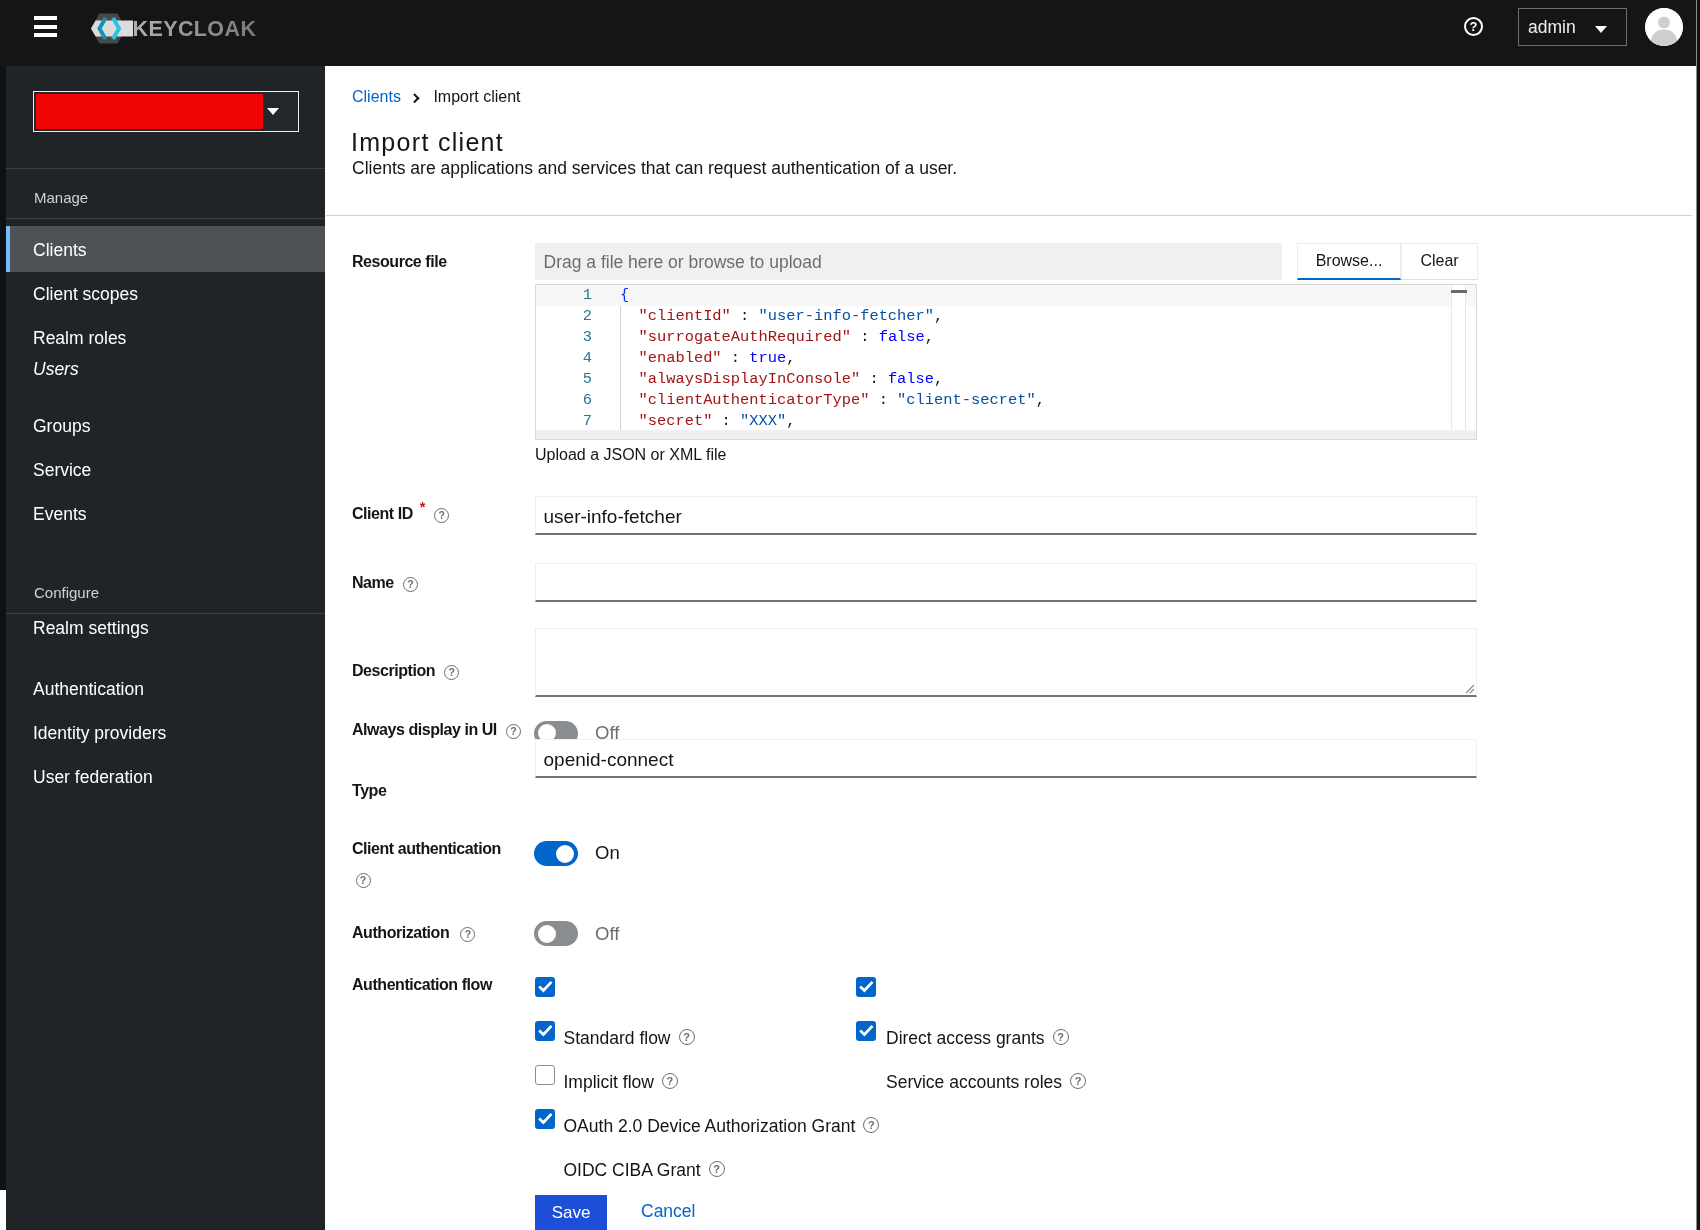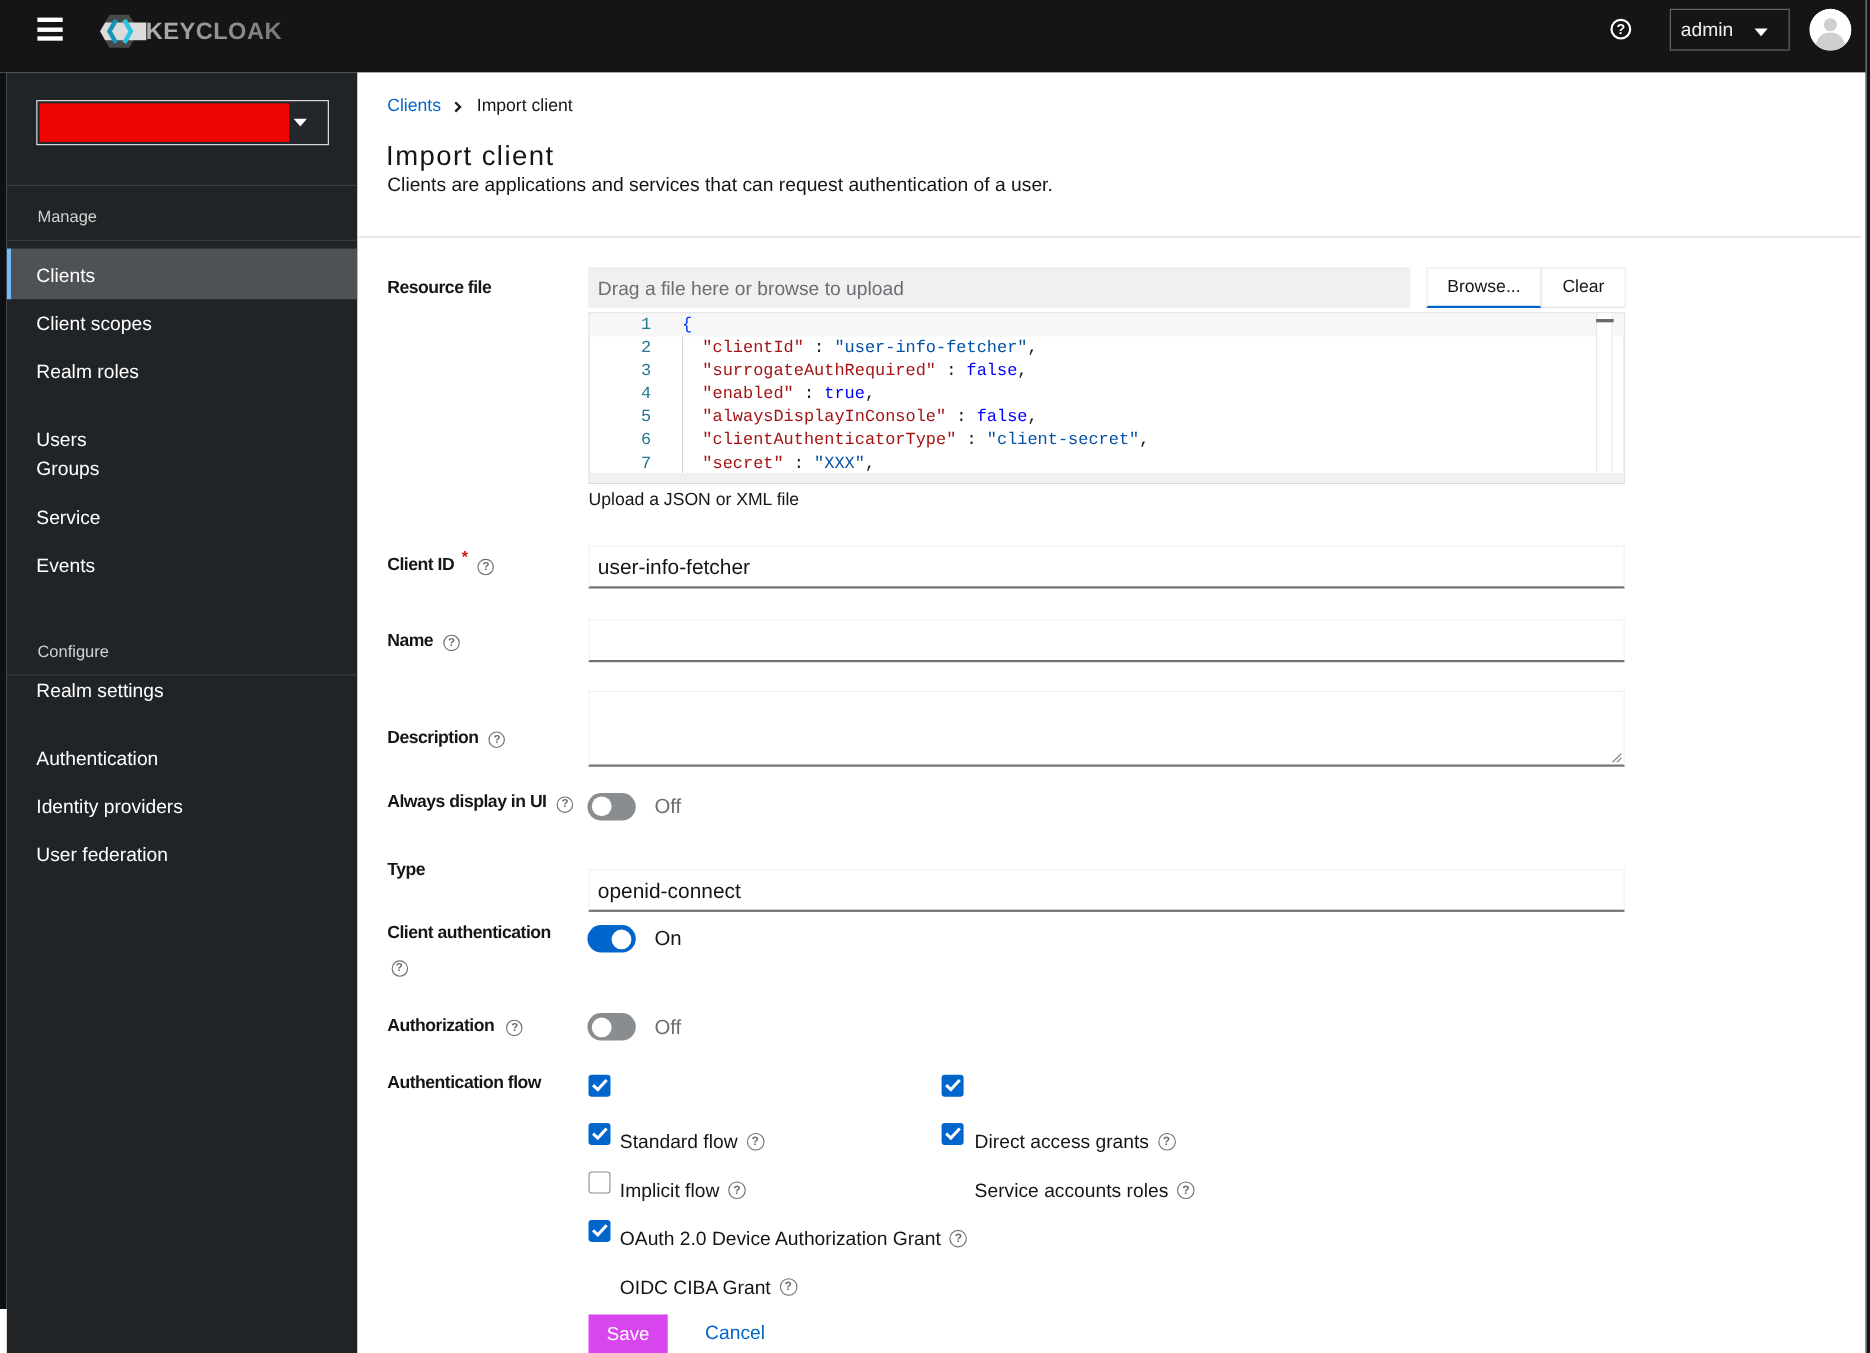--- a/index.html
+++ b/index.html
@@ -94,21 +94,21 @@
   .swlbl { position:absolute; left:270px; font-size:18.5px; }
   .gray { color:#6a6e73; }
 
   
   .cb { position:absolute; width:20px; height:20px; border-radius:3px; background:#0066cc; }
   .cb.off { background:#fff; border:1px solid #8a8d90; }
   .cb svg { position:absolute; left:2.5px; top:3.5px; }
   .cblbl { position:absolute; font-size:17.5px; color:#151515;margin-top:48px; }
   .cblbl .qm { margin-left:8px; vertical-align:-2.5px; top:-6px; width:16px; height:16px; line-height:14px; font-size:11px; }
 
-  .savebtn { position:absolute; left:210px; top:1128.5px; width:72px; height:36px; background:#d946ef;
+  .savebtn { position:absolute; left:210px; top:1128.5px; width:72px; height:36px; background:#1d4ed8;
     color:#fff; font-size:17px; text-align:center; line-height:36px; }
   .cancel { position:absolute; left:316px; top:1135px; font-size:17.5px; color:#0066cc; }
 </style>
 </head>
 <body>
 <div id="root">
 
   <div class="hdr">
     <div class="burger">
         <span style="top:0"></span>
@@ -147,21 +147,21 @@
         <div class="red"></div>
         <div class="car"></div>
       </div>
     <div class="sectlbl" style="top:122.6px;">Manage</div>
     <div class="sep" style="top:101.5px;"></div>
     <div class="sep" style="top:151.5px;"></div>
     <div class="selrow"></div>
     <div class="navitem" style="top:173.9px;">Clients</div>
     <div class="navitem" style="top:217.9px;">Client scopes</div>
     <div class="navitem" style="top:261.9px;">Realm roles</div>
-    <div class="navitem" style="top:323px;">Users</div>
+    <div class="navitem" style="top:293px;font-style:italic;">Users</div>
     <div class="navitem" style="top:349.9px;">Groups</div>
     <div class="navitem" style="top:393.9px;">Service</div>
     <div class="navitem" style="top:437.9px;">Events</div>
     <div class="sectlbl" style="top:517.5px;">Configure</div>
     <div class="sep" style="top:546.5px;"></div>
     <div class="navitem" style="top:552px;">Realm settings</div>
     <div class="navitem" style="top:612.9px;">Authentication</div>
     <div class="navitem" style="top:656.9px;">Identity providers</div>
     <div class="navitem" style="top:700.9px;">User federation</div>
   </div>
@@ -222,21 +222,21 @@
       </svg>
     </div>
 
     <div class="flabel" style="top:655px;">Always display in UI<span class="qm">?</span></div>
     <div class="switch" style="top:654.5px;">
         <i></i>
       </div>
     <div class="swlbl gray" style="top:656px;">Off</div>
 
     <div class="flabel" style="top:716px;">Type</div>
-    <div class="input" style="top:724px;">
+    <div class="input" style="top:673px;">
         <span class="v">openid-connect</span>
       </div>
 
     <div class="flabel" style="top:774px;">Client authentication</div>
     <div class="abs" style="left:30.5px; top:803.5px;"><span class="qm" style="margin-left:0; top:0; vertical-align:baseline;">?</span></div>
     <div class="switch on" style="top:775px;">
         <i></i>
       </div>
     <div class="swlbl" style="top:776px; color:#151515;">On</div>
 

